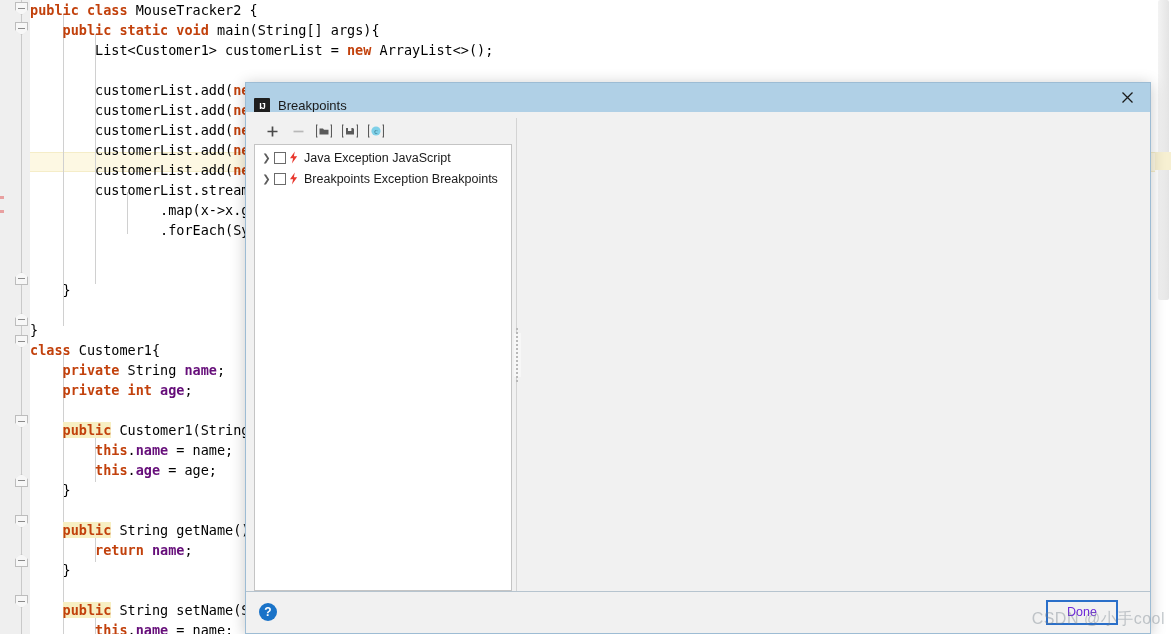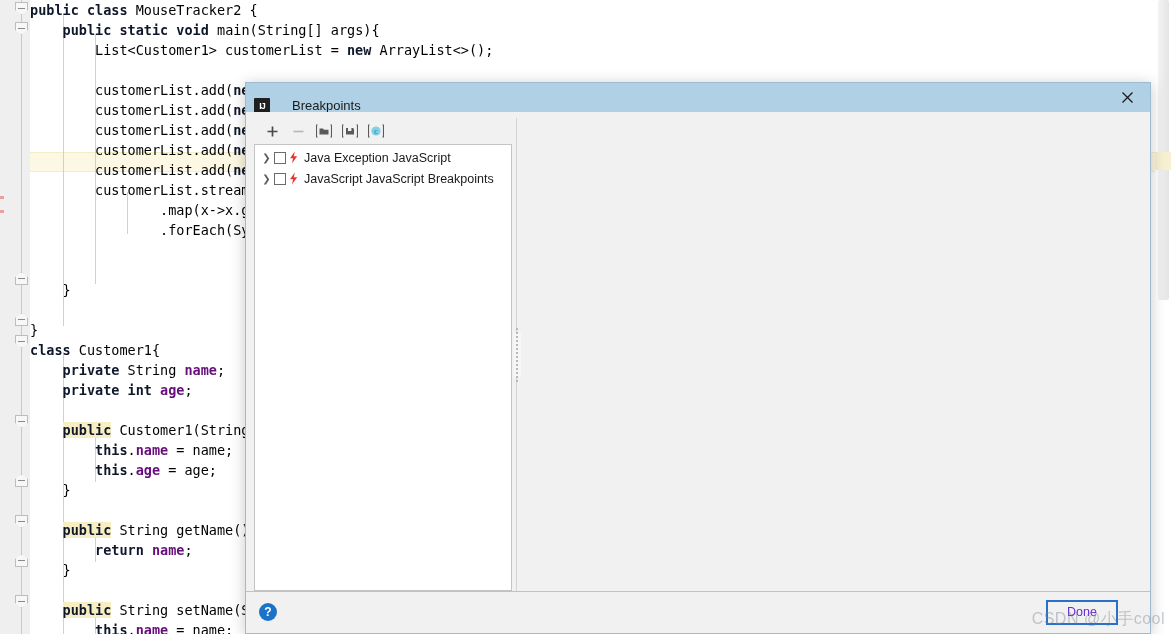--- a/index.html
+++ b/index.html
@@ -42,21 +42,21 @@
   #code {
     position: absolute; left: 30px; top: 0; right: 16px; bottom: 0;
     font-family: "DejaVu Sans Mono", "Liberation Mono", monospace;
     font-size: 13.5px;
     line-height: 20px;
     color: #000000;
     white-space: pre;
     padding-top: 0px;
   }
   .ln { position: absolute; left: 0; height: 20px; white-space: pre; }
-  .kw  { color: #0f172a; font-weight: bold; }
+  .kw  { color: #c2410c; font-weight: bold; }
   .fld { color: #660e7a; font-weight: bold; }
   .str { color: #008000; font-weight: bold; }
   .num { color: #0000ff; }
   .hint { color: #9a9a9a; }
   .hl  { background: #f7efc3; }
 
   #caret-line {
     position: absolute; left: 0; top: 152px; width: 1171px; height: 20px;
     background: #fdf8e3;
   }
@@ -110,21 +110,21 @@
     display: flex; align-items: center; justify-content: center;
     letter-spacing: -1px;
     font-family: "Liberation Sans", sans-serif;
     border-radius: 1px;
     flex: 0 0 16px;
   }
   #ij-icon::after {
     content: ""; position: absolute;
   }
   #dialog-title {
-    margin-left: 22px;
+    margin-left: 8px;
     font-size: 13px;
     color: #1a1a1a;
     font-family: "Liberation Sans", sans-serif;
   }
   #close-btn {
     position: absolute; right: 0; top: 0;
     width: 45px; height: 29px;
     display: flex; align-items: center; justify-content: center;
     cursor: pointer;
   }
@@ -396,21 +396,21 @@
               <span class="tree-label">Java Exception JavaScript</span>
             </div>
             <div class="tree-row">
               <span class="tree-arrow" style="font-size: 10px;">❯</span>
               <span class="tree-cb"></span>
               <span class="bolt">
                 <svg width="11" height="13" viewBox="0 0 11 13">
                   <path d="M6.8 0.5 L2 7.2 H5.1 L3.9 12.5 L9.2 5.2 H5.9 Z" fill="#e8382e"></path>
                 </svg>
               </span>
-              <span class="tree-label">JavaScript JavaScript Breakpoints</span>
+              <span class="tree-label">Breakpoints Exception Breakpoints</span>
             </div>
           </div>
       </div>
 
       <div id="splitter">
         <div id="splitter-line"></div>
         <div id="splitter-grip">
           <i></i>
             <i></i>
             <i></i>

